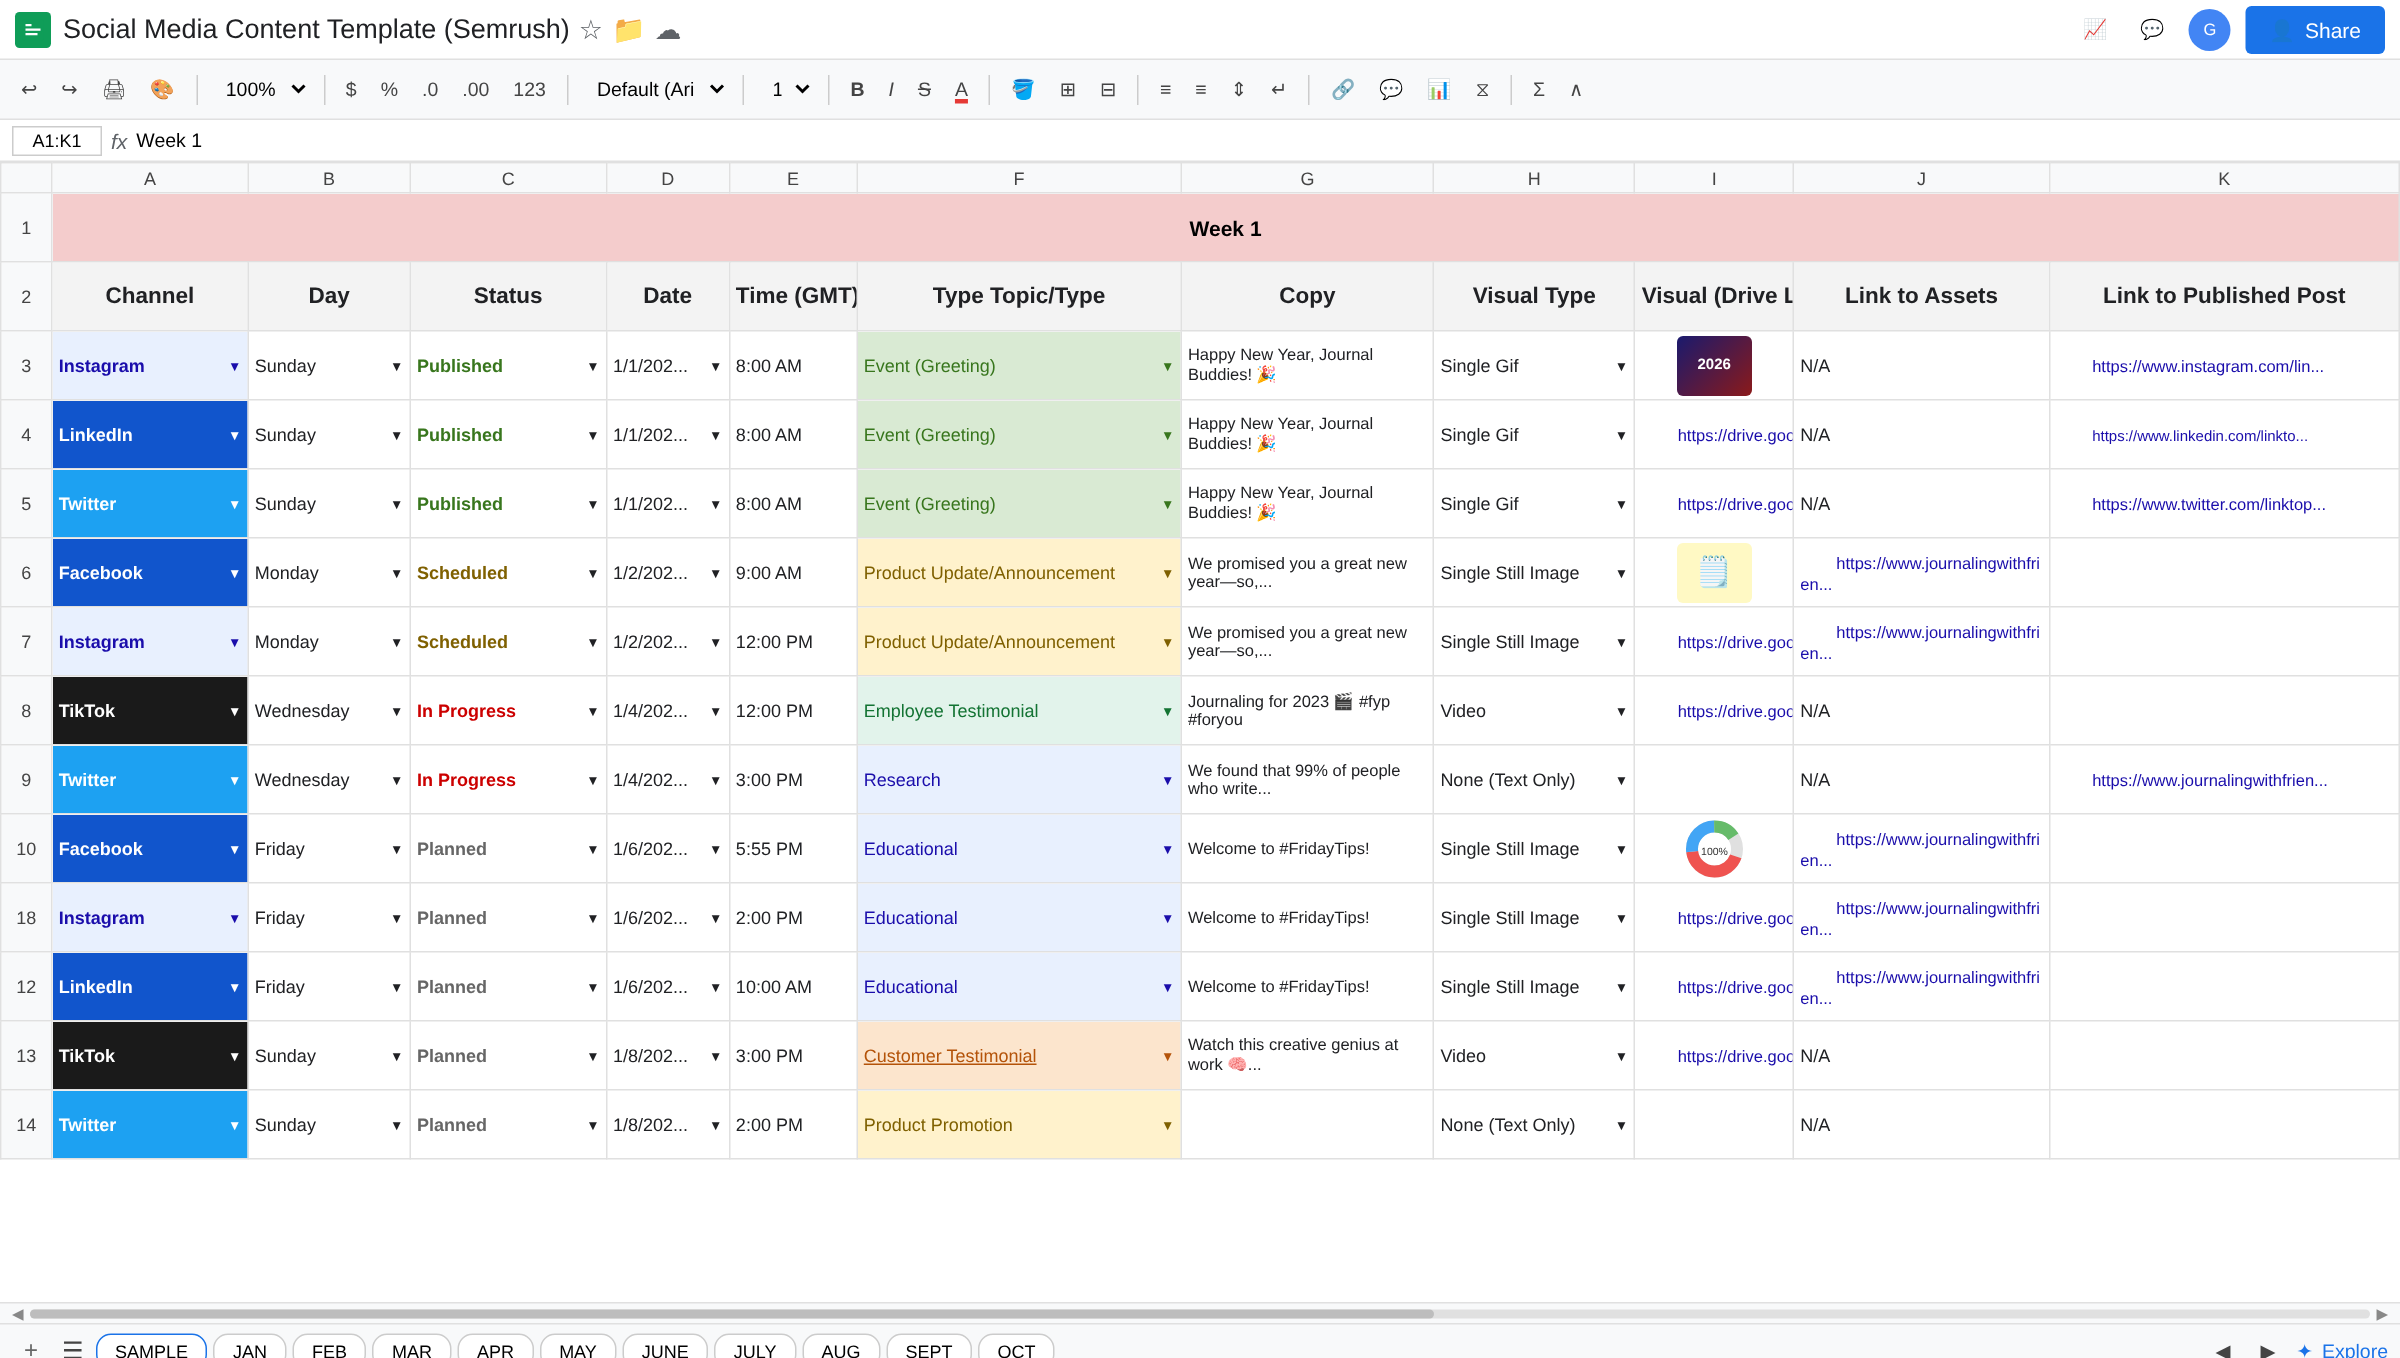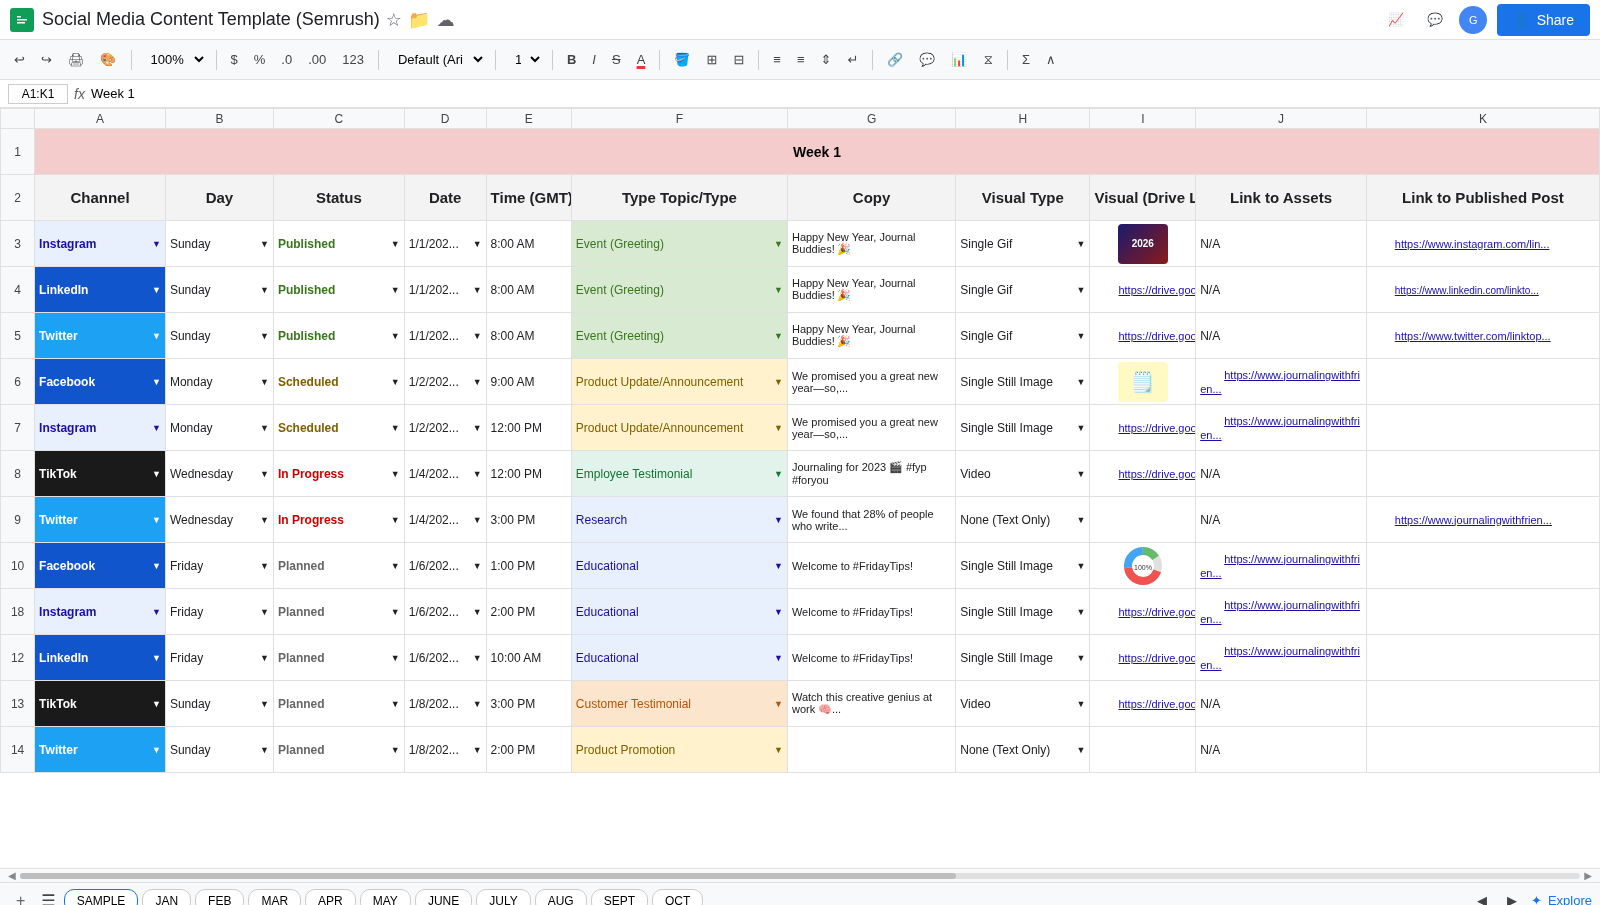--- a/index.html
+++ b/index.html
@@ -39,21 +39,21 @@
     td { height: 46px; vertical-align: middle; color: #202124; }
     .row-num { background: #f8f9fa; text-align: center; color: #444; font-weight: normal; width: 30px; cursor: pointer; }
 
     
     .week-header { background: #f4cccc; text-align: center; font-weight: bold; font-size: 14px; color: #000; }
 
     
     .col-header { background: #f3f3f3; font-weight: bold; text-align: center; font-size: 15px; vertical-align: middle; }
 
     
-    .link-text { color: #1a0dab; text-decoration: underline; font-size: 11px; padding-left: 24px; }
+    .link-text { color: #1a0dab; font-size: 11px; padding-left: 24px; }
 
     
     #bottom-bar { display: flex; align-items: center; height: 36px; border-top: 1px solid #e0e0e0; background: #f8f9fa; padding: 0 8px; gap: 2px; }
     .sheet-tab { padding: 4px 12px; border: 1px solid #ccc; border-radius: 10px; font-size: 12px; cursor: pointer; background: white; display: flex; align-items: center; gap: 4px; }
     .sheet-tab.active { background: white; border-color: #1a73e8; }
     .sheet-tab-add { background: none; border: none; cursor: pointer; padding: 4px 8px; font-size: 16px; color: #666; }
     .bottom-right { margin-left: auto; display: flex; align-items: center; gap: 8px; }
     .explore-btn { display: flex; align-items: center; gap: 6px; background: none; border: none; cursor: pointer; color: #1a73e8; font-size: 13px; }
 
     
@@ -506,21 +506,21 @@
               <span style="font-size:9px;">▼</span>
             </div>
           </td>
           <td>3:00 PM</td>
           <td style="background: rgb(232, 240, 254); color: rgb(26, 13, 171); padding: 2px 4px;">
             <div style="display:flex;align-items:center;justify-content:space-between;white-space:normal;word-break:break-word;">
     <span style="flex:1;">Research</span>
               <span style="font-size:9px;flex-shrink:0;">▼</span>
             </div>
           </td>
-          <td style="white-space: normal; word-break: break-word; font-size: 11px;">We found that 28% of people who write...</td>
+          <td style="white-space: normal; word-break: break-word; font-size: 11px;">We found that 99% of people who write...</td>
           <td>
             <div style="display:flex;align-items:center;justify-content:space-between;">
     <span>None (Text Only)</span>
               <span style="font-size:9px;">▼</span>
             </div>
           </td>
           <td></td>
           <td>N/A</td>
           <td><span class="link-text" style="white-space:normal;word-break:break-word;font-size:11px;">https://www.journalingwithfrien...</span></td>
         </tr>
@@ -543,21 +543,21 @@
     <span style="color:#666666;font-weight:bold;">Planned</span>
               <span style="font-size:9px;">▼</span>
             </div>
           </td>
           <td>
             <div style="display:flex;align-items:center;justify-content:space-between;">
               <span>1/6/202...</span>
               <span style="font-size:9px;">▼</span>
             </div>
           </td>
-          <td>1:00 PM</td>
+          <td>5:55 PM</td>
           <td style="background: rgb(232, 240, 254); color: rgb(26, 13, 171); padding: 2px 4px;">
             <div style="display:flex;align-items:center;justify-content:space-between;white-space:normal;word-break:break-word;">
     <span style="flex:1;">Educational</span>
               <span style="font-size:9px;flex-shrink:0;">▼</span>
             </div>
           </td>
           <td style="white-space: normal; word-break: break-word; font-size: 11px;">Welcome to #FridayTips!</td>
           <td>
             <div style="display:flex;align-items:center;justify-content:space-between;">
     <span>Single Still Image</span>
@@ -688,21 +688,21 @@
           </td>
           <td>
             <div style="display:flex;align-items:center;justify-content:space-between;">
               <span>1/8/202...</span>
               <span style="font-size:9px;">▼</span>
             </div>
           </td>
           <td>3:00 PM</td>
           <td style="background: rgb(252, 229, 205); color: rgb(180, 83, 9); padding: 2px 4px;">
             <div style="display:flex;align-items:center;justify-content:space-between;white-space:normal;word-break:break-word;">
-    <span style="flex:1;">Customer Testimonial</span>
+    <span style="flex:1;text-decoration:underline;">Customer Testimonial</span>
               <span style="font-size:9px;flex-shrink:0;">▼</span>
             </div>
           </td>
           <td style="white-space: normal; word-break: break-word; font-size: 11px;">Watch this creative genius at work 🧠...</td>
           <td>
             <div style="display:flex;align-items:center;justify-content:space-between;">
     <span>Video</span>
               <span style="font-size:9px;">▼</span>
             </div>
           </td>

